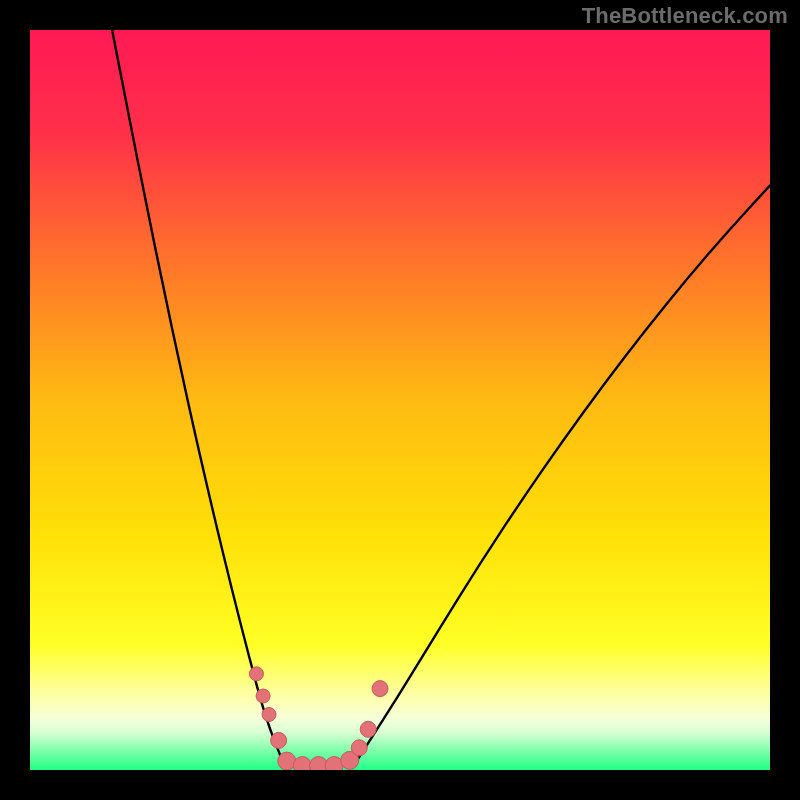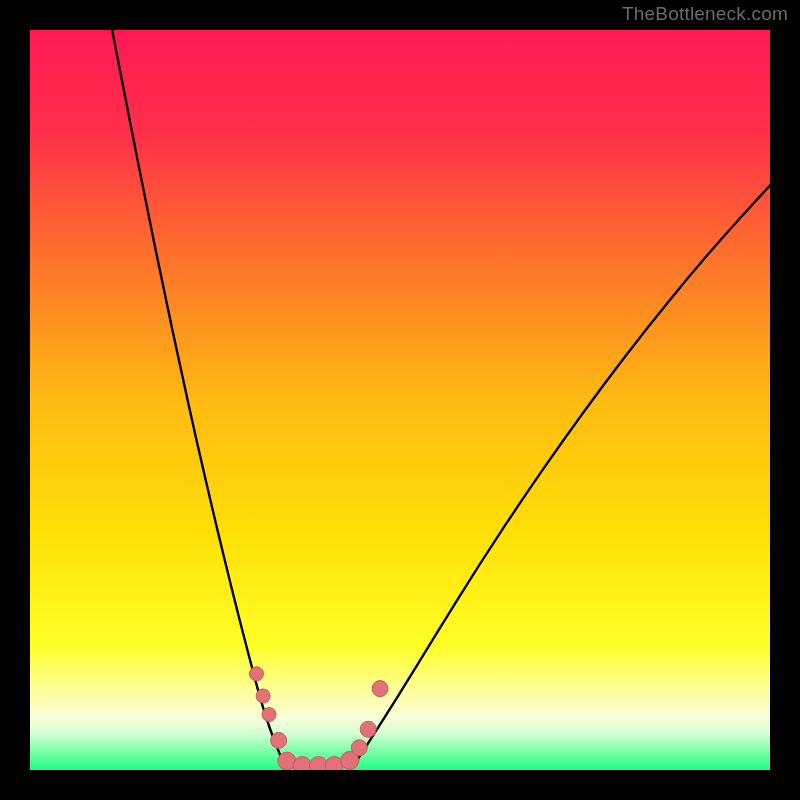--- a/index.html
+++ b/index.html
@@ -28,23 +28,23 @@
     overflow: hidden;
   }
   .gradient {
     position: absolute;
     inset: 0;
   }
   .watermark {
     position: absolute;
     top: 3px;
     right: 12px;
-    font-size: 19px;
+    font-size: 22px;
     color: #6b6b6b;
-    font-weight: 400;
+    font-weight: 700;
     letter-spacing: 0.2px;
   }
   svg {
     position: absolute;
     inset: 0;
   }
 </style>
 </head>
 <body>
 

